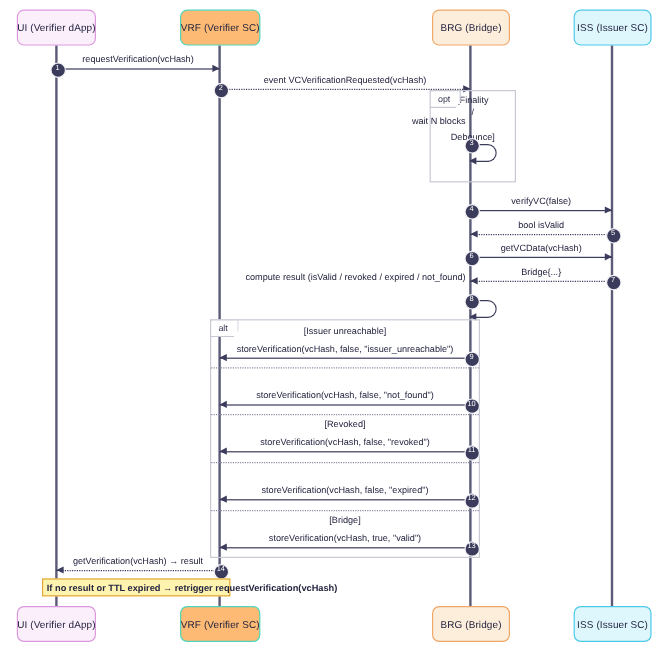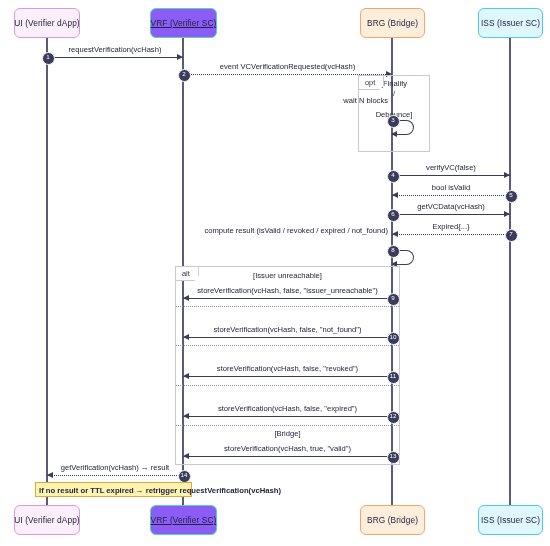--- a/index.html
+++ b/index.html
@@ -19,21 +19,21 @@
     border:1.4px solid #888;
     border-radius:6px;
     display:flex;align-items:center;justify-content:center;
     font-size:8.3px;
     letter-spacing:.1px;
     color:#23233f;
     white-space:nowrap;
     text-align:center;
   }
   .actor.ui {background:#fbeffb;border-color:#dd99dd;}
-  .actor.vrf{background:#8b5cf6;border-color:#4fd6bb;text-decoration:underline;}
+  .actor.vrf{background:#fdba74;border-color:#4fd6bb;}
   .actor.brg{background:#fdeedc;border-color:#f0a868;}
   .actor.iss{background:#ddf7fd;border-color:#4fc9e8;}
 
   
   .lifeline{
     position:absolute;
     width:1.6px;
     background:#5b5b78;
   }
 
@@ -190,20 +190,21 @@
   </div>
 
   <div class="frag" style="left:175px;top:266px;width:225px;height:199px;">
     <div class="tab">alt</div>
 
     <div class="cond" style="top:4px;">[Issuer unreachable]</div>
     <div class="divider" style="top:39px;"></div>
 
     <div class="divider" style="top:78px;"></div>
 
+    <div class="cond" style="top:82px;">[Revoked]</div>
     <div class="divider" style="top:118px;"></div>
 
     <div class="divider" style="top:158px;"></div>
 
     <div class="cond" style="top:162px;">[Bridge]</div>
   </div>
 
   <div class="msg" style="left:47px;top:57px;width:136px;">
     <div class="line" style="width:136px;"></div>
     <div class="head right" style="left:130px;"></div>
@@ -236,21 +237,21 @@
 
   <div class="msg" style="left:392px;top:214px;width:118px;">
     <div class="line" style="width:118px;"></div>
     <div class="head right" style="left:112px;"></div>
     <div class="label">getVCData(vcHash)</div>
   </div>
 
   <div class="msg dotted" style="left:392px;top:234px;width:118px;">
     <div class="line" style="width:118px;"></div>
     <div class="head left" style="left:0px;"></div>
-    <div class="label">Expired{...}</div>
+    <div class="label">Bridge{...}</div>
   </div>
 
   <div class="selfmsg" style="left:392px;top:250px;">
     <div class="loop"></div>
     <div class="head"></div>
     <div class="label">compute result (isValid / revoked / expired / not_found)</div>
   </div>
 
   <div class="msg" style="left:183px;top:298px;width:209px;">
     <div class="line" style="width:209px;"></div>

